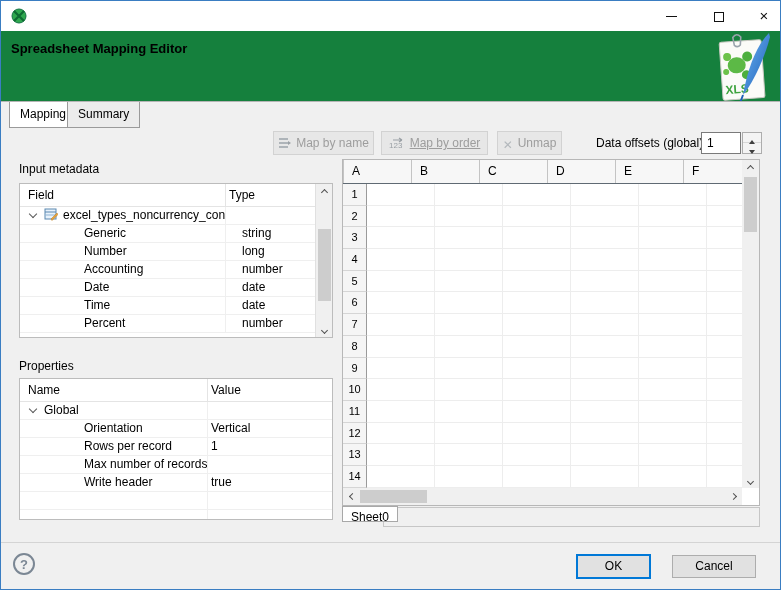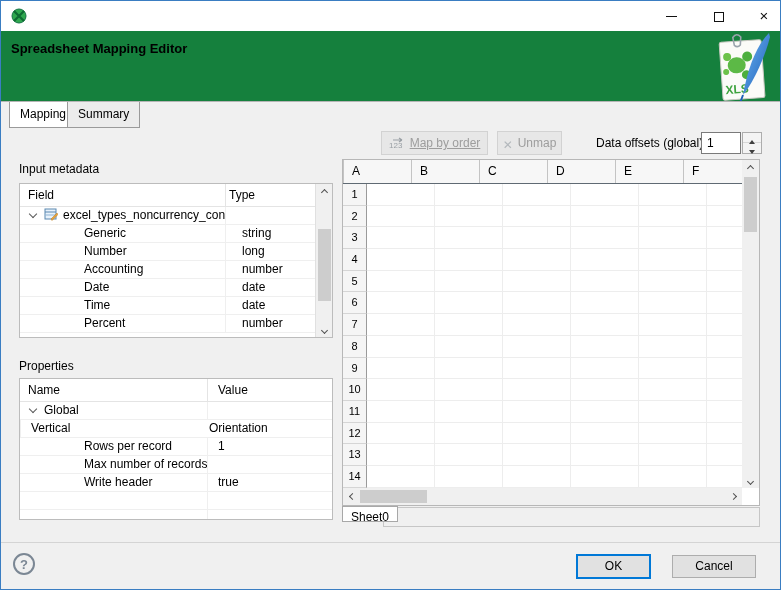--- a/index.html
+++ b/index.html
@@ -60,21 +60,21 @@
   .ltable { position:absolute; left:18px; width:314px; background:#fff;
             border:1px solid #bcbcbc; overflow:hidden; }
   .t-input { top:182px; height:155px; }
   .t-props { top:377px; height:142px; }
   .lt-header { display:flex; height:23px; line-height:23px; border-bottom:1px solid #e4e4e4; }
   .lt-header .hc { padding-left:8px; }
   .lt-row { display:flex; height:18px; line-height:17px; border-bottom:1px solid #efefef; }
   .lt-row .c { overflow:hidden; white-space:nowrap; }
   .t-input .col1 { width:205px; } .t-input .col2 { flex:1; padding-left:3px; border-left:1px solid #e4e4e4; }
   .t-input .lt-row .col2 { border-left:1px solid #efefef;padding-left:16px; }
-  .t-props .col1 { width:187px; } .t-props .col2 { flex:1; padding-left:10px; border-left:1px solid #e4e4e4; }
+  .t-props .col1 { width:187px; } .t-props .col2 { flex:1; padding-left:3px; border-left:1px solid #e4e4e4; }
   .t-props .lt-row .col2 { border-left:1px solid #efefef; }
   .indent-root { padding-left:8px; } .indent-child { padding-left:64px; }
   .chev { display:inline-block; width:6px; height:6px; border-right:1px solid #5a5a5a;
           border-bottom:1px solid #5a5a5a; transform:rotate(45deg); margin:0 8px 2px 2px; }
   .rec-icon { display:inline-block; vertical-align:-2px; margin-right:5px; }
   .prop-root { padding-left:8px; }
 
   
   .lt-vscroll { position:absolute; right:0; top:0; width:17px; height:100%;
                 background:#f0f0f0; border-left:1px solid #e0e0e0; }
@@ -157,20 +157,28 @@
       <path d="M56 4 C 44 16, 35 38, 30 66 C 40 54, 52 28, 57 8 Z" fill="url(#feg)"></path>
       <path d="M30 66 L27 74" stroke="#1b5fb8" stroke-width="2"></path>
     </svg>
   </div>
 
   <div class="tabbar">
     <div class="tab tab-mapping active"><span>Mapping</span></div>
     <div class="tab tab-summary"><span>Summary</span></div>
   </div>
 
+  <div class="tbtn btn-map-name">
+    <svg class="ticon" width="13" height="12" viewBox="0 0 13 12">
+      <rect x="1" y="1" width="9" height="2" fill="#aeb4b9"></rect>
+        <rect x="1" y="5" width="9" height="2" fill="#aeb4b9"></rect>
+      <rect x="1" y="9" width="9" height="2" fill="#aeb4b9"></rect>
+        <path d="M10 4 l3 2 -3 2 z" fill="#9aa0a5"></path>
+    </svg><span>Map by name</span>
+  </div>
   <div class="tbtn btn-map-order">
     <svg class="ticon" width="16" height="12" viewBox="0 0 16 12">
       <text x="0" y="11" font-size="8" fill="#9aa0a5" font-family="Liberation Sans, sans-serif">123</text>
       <path d="M4 3 H13 M13 3 l-3 -2 M13 3 l-3 2" stroke="#9aa0a5" stroke-width="1.2" fill="none"></path>
     </svg><span>Map by order</span>
   </div>
   <div class="tbtn btn-unmap">
     <span class="ticon" style="color:#b3b8bc;">✕</span><span>Unmap</span>
   </div>
   <div class="offsets-label">Data offsets (global)</div>
@@ -230,22 +238,22 @@
   <div class="ltable t-props">
     <div class="lt-header">
       <div class="hc col1">Name</div>
       <div class="hc col2">Value</div>
     </div>
     <div class="lt-row">
       <div class="c col1 prop-root"><span class="chev"></span><span>Global</span></div>
       <div class="c col2"></div>
     </div>
     <div class="lt-row">
+      <div class="c col1 indent-child">Orientation</div>
       <div class="c col2">Vertical</div>
-      <div class="c col1 indent-child">Orientation</div>
     </div>
     <div class="lt-row">
       <div class="c col1 indent-child">Rows per record</div>
       <div class="c col2">1</div>
     </div>
     <div class="lt-row">
       <div class="c col1 indent-child">Max number of records</div>
       <div class="c col2"></div>
     </div>
     <div class="lt-row">

